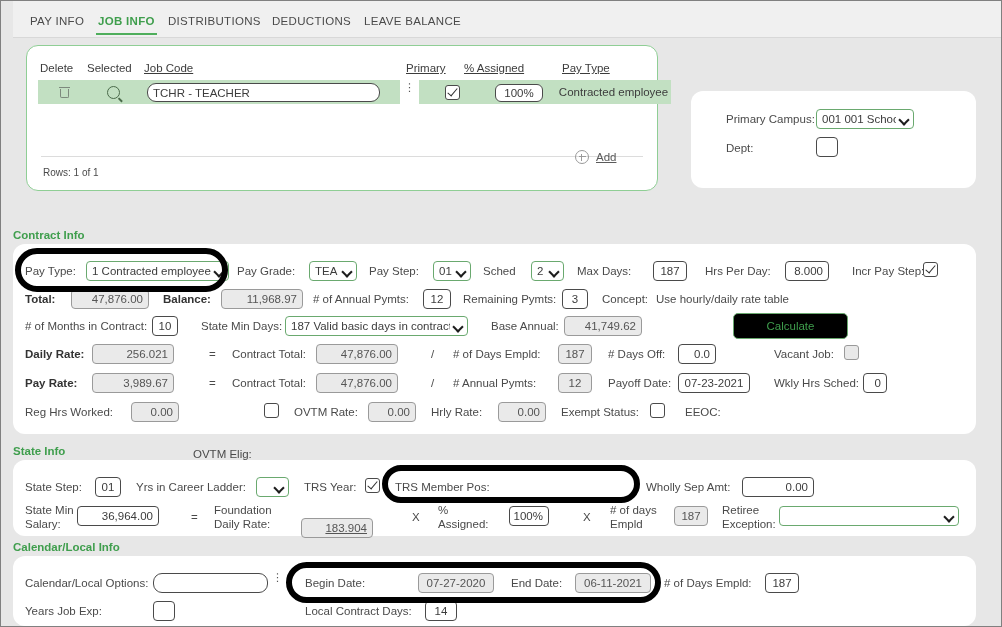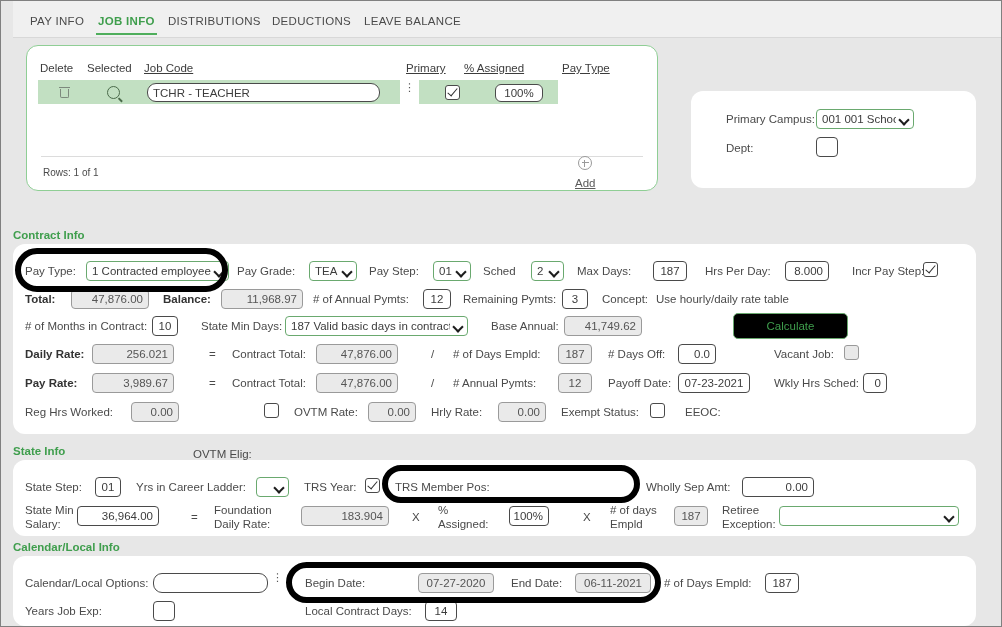--- a/index.html
+++ b/index.html
@@ -104,24 +104,27 @@
   <div class="icobtn" style="left:57px;top:34px;width:58px;height:24px;">
     <span class="mag"></span>
   </div>
   <div class="gcell" style="left:115px;top:34px;width:258px;height:24px;"></div>
   <div class="inp" style="left:120px;top:37px;width:233px;height:19px;border-radius:9px;border-width:1.5px;">TCHR - TEACHER</div>
   <div class="dots" style="left:377px;top:39px;">⋮</div>
   <div class="gcell" style="left:392px;top:34px;width:70px;height:24px;"></div>
   <div class="chk on" style="left:418px;top:39px;"></div>
   <div class="gcell" style="left:456px;top:34px;width:75px;height:24px;"></div>
   <div class="inp c" style="left:468px;top:38px;width:48px;height:18px;border-radius:6px;">100%</div>
+  <div class="gcell" style="left:529px;top:34px;width:115px;height:24px;display:flex;align-items:center;justify-content:center;">
+    <span>Contracted employee</span>
+  </div>
 
   <div class="hr" style="left:14px;top:110px;width:602px;"></div>
   <div style="position:absolute;left:16px;top:121px;font-size:10px;color:#4a4a4a;">Rows: 1 of 1</div>
-  <div class="addrow" style="left:548px;top:110px;flex-direction:column;">
+  <div class="addrow" style="left:548px;top:104px;">
     <span class="plus"></span>
     <span class="addlbl">Add</span>
   </div>
 </div>
 
 <div class="card" style="left:690px;top:90px;width:285px;height:97px;">
   <div class="lbl" style="left:35px;top:22px;">Primary Campus:</div>
   <div class="sel" style="left:125px;top:18px;width:98px;height:20px;">
     <span class="cv">001 001 School</span>
     <span class="chev"></span>
@@ -234,21 +237,21 @@
   <div class="lbl" style="left:382px;top:21px;">TRS Member Pos:</div>
   <div class="lbl" style="left:633px;top:21px;">Wholly Sep Amt:</div>
   <div class="inp r" style="left:729px;top:17px;width:72px;height:20px;">0.00</div>
 
   <div class="lbl" style="left:12px;top:44px;">State Min</div>
   <div class="lbl" style="left:12px;top:58px;">Salary:</div>
   <div class="inp r" style="left:64px;top:46px;width:82px;height:20px;">36,964.00</div>
   <div class="lbl" style="left:178px;top:51px;">=</div>
   <div class="lbl" style="left:201px;top:44px;">Foundation</div>
   <div class="lbl" style="left:201px;top:58px;">Daily Rate:</div>
-  <div class="inp r ro" style="left:288px;top:46px;width:88px;height:20px;">183.904</div>
+  <div class="inp r ro" style="left:288px;top:58px;width:72px;height:20px;text-decoration:underline;">183.904</div>
   <div class="lbl" style="left:399px;top:51px;">X</div>
   <div class="lbl" style="left:425px;top:44px;">%</div>
   <div class="lbl" style="left:425px;top:58px;">Assigned:</div>
   <div class="inp r" style="left:496px;top:46px;width:40px;height:20px;">100%</div>
   <div class="lbl" style="left:570px;top:51px;">X</div>
   <div class="lbl" style="left:597px;top:44px;"># of days</div>
   <div class="lbl" style="left:597px;top:58px;">Empld</div>
   <div class="inp c ro" style="left:661px;top:46px;width:34px;height:20px;">187</div>
   <div class="lbl" style="left:709px;top:44px;">Retiree</div>
   <div class="lbl" style="left:709px;top:58px;">Exception:</div>

